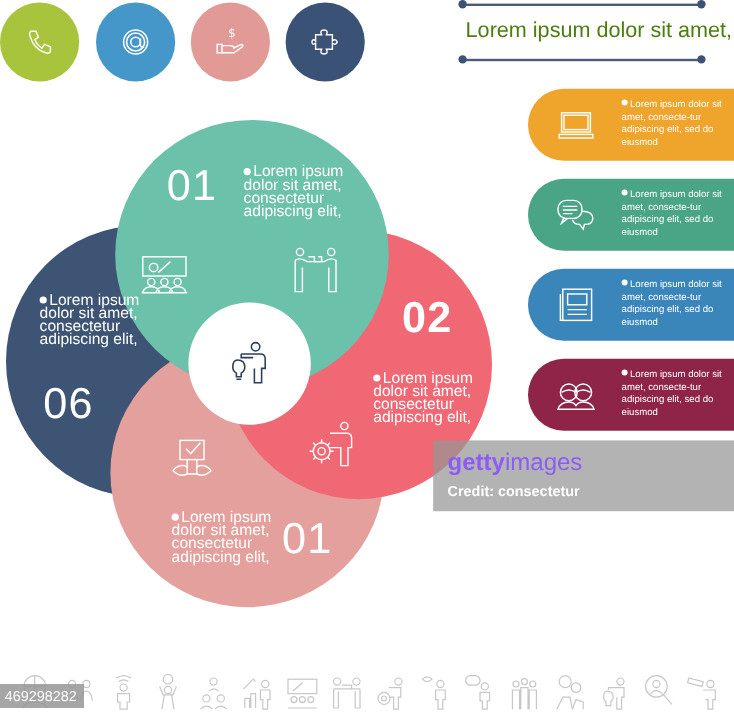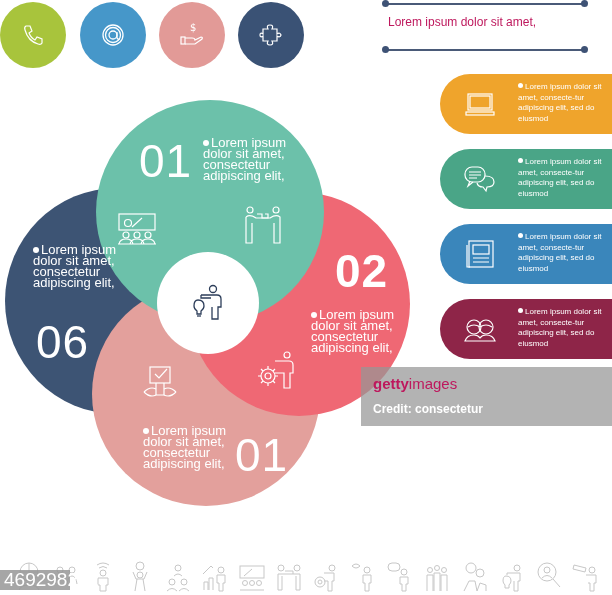--- a/index.html
+++ b/index.html
@@ -2,35 +2,35 @@
 <html><head>
 <meta charset="utf-8">
 <style>
   html, body { margin:0; padding:0; background:#ffffff; }
   body { width:612px; height:595px; position:relative; overflow:hidden; font-family:"Liberation Sans", sans-serif; }
   .top-icon { position:absolute; width:66px; height:66px; border-radius:50%; display:flex; align-items:center; justify-content:center; }
   .top-icon svg { width:30px; height:30px; }
   .title-line { position:absolute; left:385px; width:200px; height:2px; background:#4a5a78; }
   .title-line::before, .title-line::after { content:""; position:absolute; top:-3px; width:7px; height:7px; border-radius:50%; background:#3e5275; }
   .title-line::before { left:-3px; } .title-line::after { right:-3px; }
-  .title-text { position:absolute; left:388px; top:15px; font-size:12px; color:#be185d; }
+  .title-text { position:absolute; left:388px; top:15px; font-size:18px; color:#4d7c0f; }
   .pill { position:absolute; left:440px; width:180px; height:60px; border-radius:30px 0 0 30px; display:flex; align-items:center; }
   .pill .picon { width:36px; height:36px; margin-left:22px; }
   .pill .ptext { position:absolute; left:78px; top:8px; font-size:8px; line-height:10.5px; color:#ffffff; width:95px; }
   .bullet { display:inline-block; width:5px; height:5px; border-radius:50%; background:#fff; margin-right:2px; vertical-align:1px; }
   .circle { position:absolute; border-radius:50%; }
-  .num { position:absolute; font-size:46px; color:#ffffff; font-weight:300; letter-spacing:1px; }
+  .num { position:absolute; font-size:36px; color:#ffffff; font-weight:300; letter-spacing:1px; }
   .ctext { position:absolute; font-size:13px; line-height:11px; color:#ffffff; width:90px; }
   .ctext .bullet { width:6px; height:6px; }
   .cicon { position:absolute; width:42px; height:40px; }
   .watermark { position:absolute; left:361px; top:367px; width:251px; height:59px; background:rgba(150,150,150,0.72); }
-  .wm-logo { position:absolute; left:12px; top:8px; font-size:15px; color:#be185d; }
+  .wm-logo { position:absolute; left:12px; top:8px; font-size:20px; color:#8b5cf6; }
   .wm-logo b { font-weight:bold; }
   .wm-credit { position:absolute; left:12px; top:35px; font-size:12px; font-weight:bold; color:#fff; }
-  .idbox { position:absolute; left:0; top:570px; width:66px; height:20px; background:rgba(150,150,150,0.85); color:#fff; font-size:19px; line-height:20px; padding-left:4px; }
+  .idbox { position:absolute; left:0; top:570px; width:66px; height:20px; background:rgba(150,150,150,0.85); color:#fff; font-size:12px; line-height:20px; padding-left:4px; }
   .bottom-row { position:absolute; left:15px; top:558px; width:585px; height:34px; display:flex; justify-content:space-between; align-items:flex-end; }
   .bottom-row svg { width:28px; height:32px; }
 </style>
 </head>
 <body>
 
 <div class="top-icon" style="left:0;top:2px;background:#a8c43c;">
   <svg viewBox="0 0 30 30" fill="none" stroke="#fff" stroke-width="1.2">
       <path d="M8 6 l4 0 l2 5 l-3 2 q2 5 6 7 l2-3 l5 2 l0 4 q-1 2 -4 1 q-10-3 -13-14 q-1-3 1-4z"></path>
     </svg>

